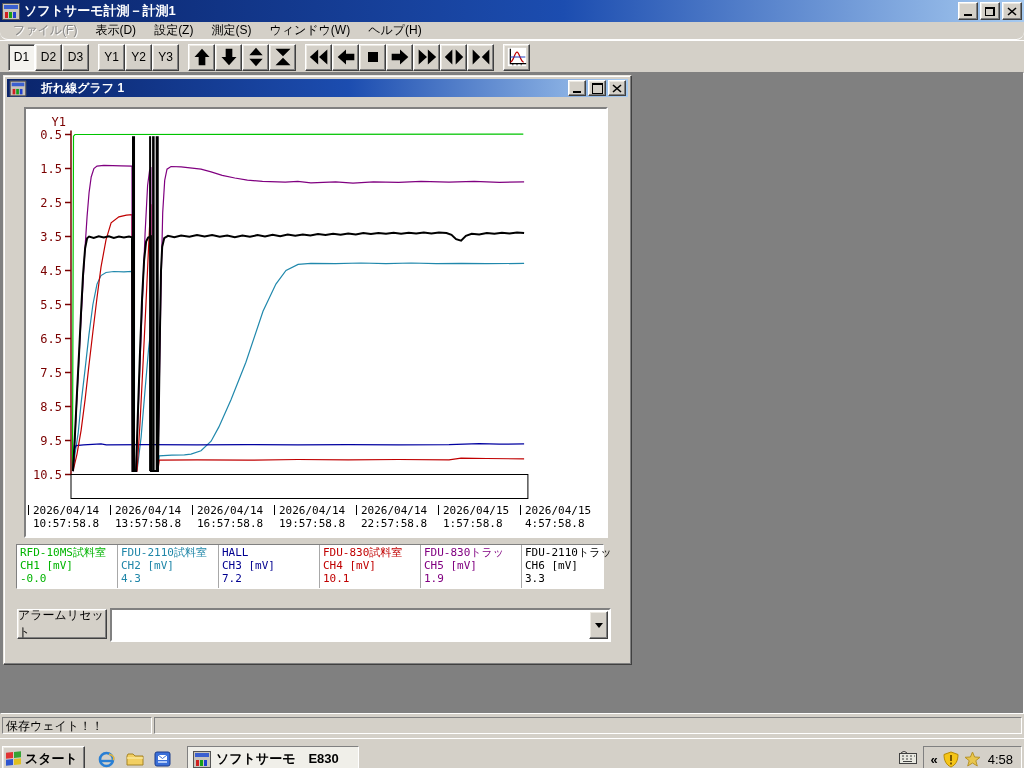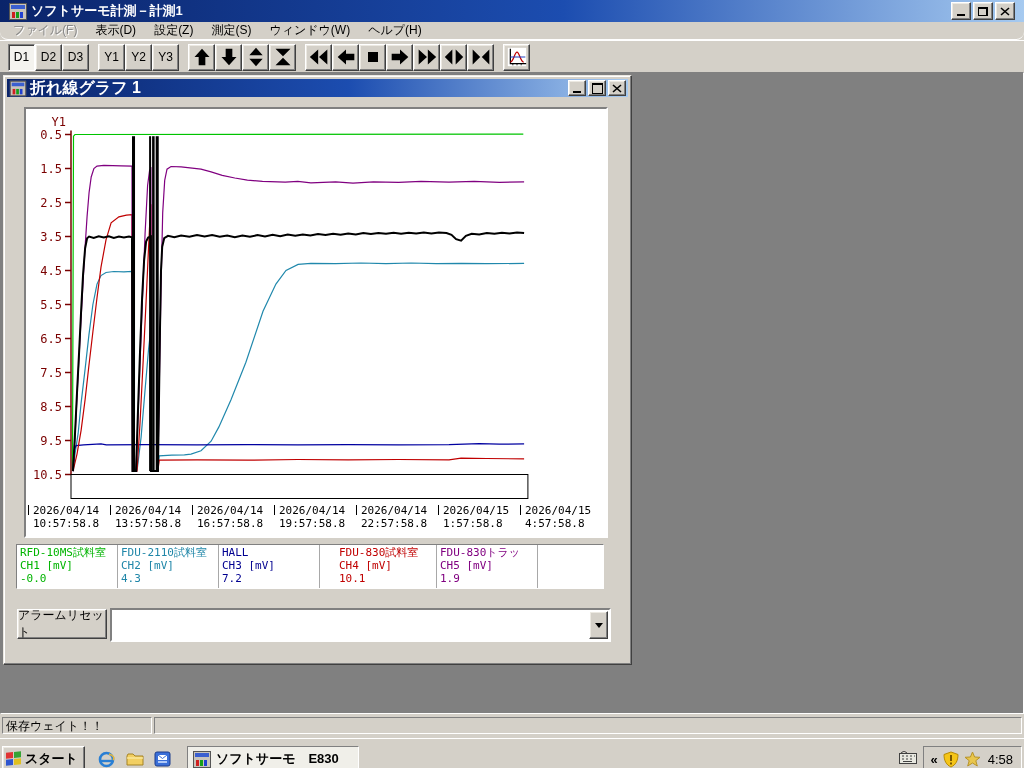--- a/index.html
+++ b/index.html
@@ -9,21 +9,21 @@
   #screen{position:relative;width:1024px;height:768px;}
 
   
   .out{border:1px solid;border-color:#ffffff #404040 #404040 #ffffff;
        box-shadow:inset -1px -1px 0 #808080,inset 1px 1px 0 #ece9e2;background:#d4d0c8;}
 
   
   #main-window{position:absolute;left:0;top:0;width:1024px;height:738px;background:#d4d0c8;}
   .titlebar{position:absolute;left:0;top:0;right:0;height:22px;
             background:linear-gradient(90deg,#0a246a 0%,#1c4db0 55%,#a6caf0 100%);
-            display:flex;align-items:center;padding:0 9px;color:#fff;}
+            display:flex;align-items:center;padding:0 2px;color:#fff;}
   .titlebar .title-text{font-weight:bold;font-size:13px;margin-left:4px;white-space:nowrap;}
   .winbtns{margin-left:auto;display:flex;gap:2px;}
   .winbtn{width:18px;height:16px;display:flex;align-items:center;justify-content:center;}
   .glyph-min{width:8px;height:2px;background:#000;margin-top:8px;}
   .glyph-max{width:9px;height:8px;border:1px solid #000;border-top:2px solid #000;}
   .glyph-restore{position:relative;width:10px;height:9px;}
   .glyph-restore .r1{position:absolute;right:0;top:0;width:7px;height:6px;border:1px solid #000;border-top:2px solid #000;background:#d4d0c8;}
   .glyph-restore .r2{position:absolute;left:0;bottom:0;width:7px;height:6px;border:1px solid #000;border-top:2px solid #000;background:#d4d0c8;}
 
   
@@ -54,21 +54,21 @@
   #mdi{position:absolute;left:0;top:72px;width:1022px;height:640px;background:#808080;
        border:1px solid;border-color:#808080 #fff #fff #808080;}
 
   
   #graph-window{position:absolute;left:2px;top:2px;width:623px;height:584px;background:#d4d0c8;
                 border:1px solid;border-color:#ece9e2 #404040 #404040 #ece9e2;
                 box-shadow:inset -1px -1px 0 #808080,inset 1px 1px 0 #fff;padding:2px;}
   .child-titlebar{position:absolute;left:3px;top:3px;right:3px;height:18px;
             background:linear-gradient(90deg,#0a246a 0%,#1c4db0 55%,#a6caf0 100%);
             display:flex;align-items:center;padding:0 2px;color:#fff;}
-  .child-titlebar .title-text{font-weight:bold;font-size:16px;margin-left:3px;}
+  .child-titlebar .title-text{font-weight:bold;font-size:12px;margin-left:14px;}
   .child-titlebar .winbtn{width:16px;height:14px;}
 
   
   #chart-panel{position:absolute;left:20px;top:31px;width:580px;height:427px;background:#fff;
                border:2px solid;border-color:#808080 #ffffff #ffffff #808080;}
   #chart-svg{position:absolute;left:0;top:0;}
   #chart-svg text{font-family:"DejaVu Sans Mono",monospace;font-size:12px;fill:#7a0000;}
   #x-labels{position:absolute;left:2px;top:395px;width:578px;display:flex;}
   .xtick-cell{position:relative;width:82px;flex:0 0 82px;
               font-family:"DejaVu Sans Mono",monospace;font-size:11px;color:#000;line-height:13px;}
@@ -353,29 +353,34 @@
           <div class="legend-cell" style="color: rgb(31, 134, 168);">
             <div class="lg-name">FDU-2110試料室</div>
             <div class="lg-ch">CH2 [mV]</div>
             <div class="lg-val">4.3</div>
           </div>
           <div class="legend-cell" style="color: rgb(0, 0, 144);">
             <div class="lg-name">HALL</div>
             <div class="lg-ch">CH3 [mV]</div>
             <div class="lg-val">7.2</div>
           </div>
-          <div class="legend-cell" style="color: rgb(192, 0, 0); margin-left: 16px;">
+          <div class="legend-cell" style="color: rgb(192, 0, 0);">
             <div class="lg-name">FDU-830試料室</div>
             <div class="lg-ch">CH4 [mV]</div>
             <div class="lg-val">10.1</div>
           </div>
           <div class="legend-cell" style="color: rgb(128, 0, 128);">
             <div class="lg-name">FDU-830トラッ</div>
             <div class="lg-ch">CH5 [mV]</div>
             <div class="lg-val">1.9</div>
+          </div>
+          <div class="legend-cell" style="border-right: none; color: rgb(0, 0, 0);">
+            <div class="lg-name">FDU-2110トラッ</div>
+            <div class="lg-ch">CH6 [mV]</div>
+            <div class="lg-val">3.3</div>
           </div>
         </div>
 
         <div id="alarm-reset-button" class="out">アラームリセット</div>
         <div id="alarm-combo">
           <span class="combo-text"></span>
           <div class="combo-btn out">
             <div class="arrow-down"></div>
           </div>
         </div>

